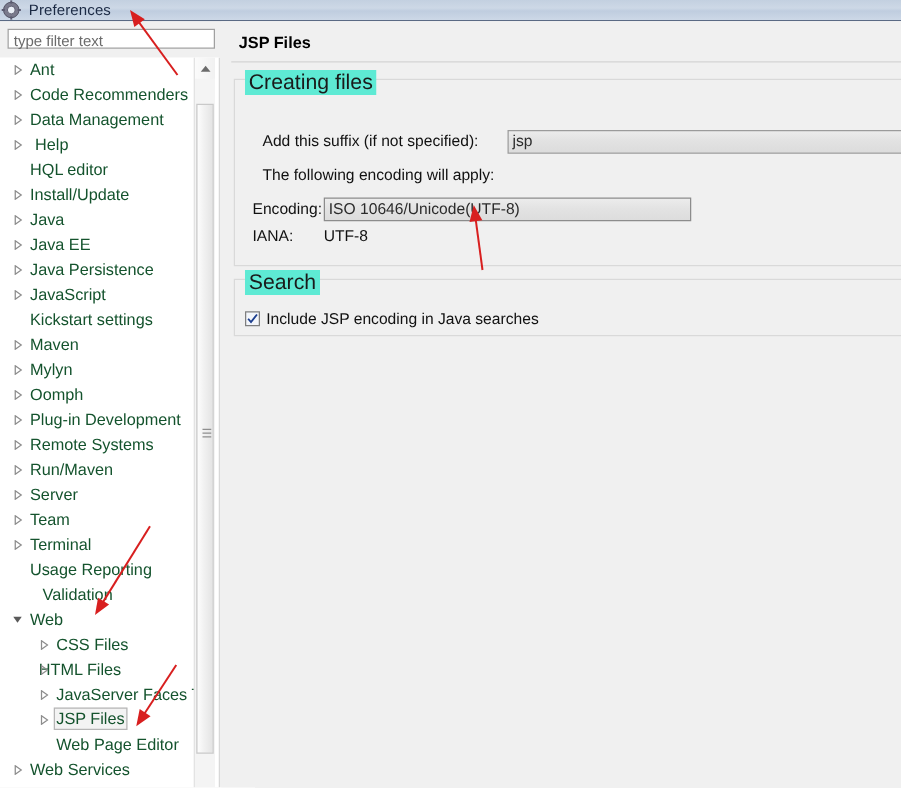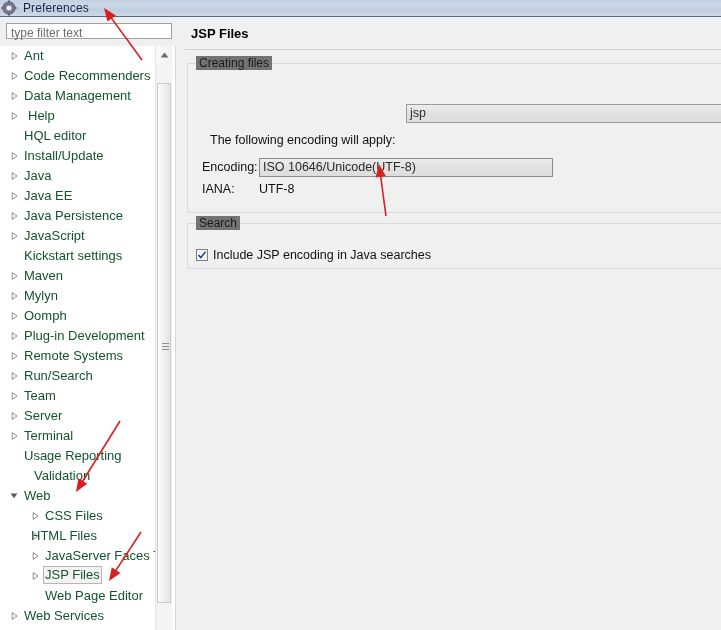--- a/index.html
+++ b/index.html
@@ -187,23 +187,23 @@
 
   .group {
     position: absolute;
     border: 1px solid #d9d9d9;
     border-radius: 0;
     box-sizing: border-box;
   }
   .group > .glabel {
     position: absolute;
     top: -8px; left: 8px;
-    background: #737373;
+    background: #5eead4;
     padding: 0 3px;
-    font-size: 12px;
+    font-size: 17px;
     color: #1a1a1a;
     white-space: nowrap;
   }
 
   #grp-creating {
     left: 8px; top: 46px;
     width: 540px; height: 150px;
   }
   #grp-search {
     left: 8px; top: 206px;
@@ -368,31 +368,31 @@
           </span><span class="tlabel" style="margin-left: 22px;">Plug-in Development</span></div>
         <div class="tnode"><span class="tw" style="left: 6px;">
             <svg width="7" height="8" viewBox="0 0 7 8">
               <polygon points="1.2,0.6 6,4 1.2,7.4" fill="none" stroke="#8d8d8d" stroke-width="1"></polygon>
             </svg>
           </span><span class="tlabel" style="margin-left: 22px;">Remote Systems</span></div>
         <div class="tnode"><span class="tw" style="left: 6px;">
             <svg width="7" height="8" viewBox="0 0 7 8">
               <polygon points="1.2,0.6 6,4 1.2,7.4" fill="none" stroke="#8d8d8d" stroke-width="1"></polygon>
             </svg>
-          </span><span class="tlabel" style="margin-left: 22px;">Run/Search</span></div>
+          </span><span class="tlabel" style="margin-left: 22px;">Run/Maven</span></div>
+        <div class="tnode"><span class="tw" style="left: 6px;">
+            <svg width="7" height="8" viewBox="0 0 7 8">
+              <polygon points="1.2,0.6 6,4 1.2,7.4" fill="none" stroke="#8d8d8d" stroke-width="1"></polygon>
+            </svg>
+          </span><span class="tlabel" style="margin-left: 22px;">Server</span></div>
         <div class="tnode"><span class="tw" style="left: 6px;">
             <svg width="7" height="8" viewBox="0 0 7 8">
               <polygon points="1.2,0.6 6,4 1.2,7.4" fill="none" stroke="#8d8d8d" stroke-width="1"></polygon>
             </svg>
           </span><span class="tlabel" style="margin-left: 22px;">Team</span></div>
-        <div class="tnode"><span class="tw" style="left: 6px;">
-            <svg width="7" height="8" viewBox="0 0 7 8">
-              <polygon points="1.2,0.6 6,4 1.2,7.4" fill="none" stroke="#8d8d8d" stroke-width="1"></polygon>
-            </svg>
-          </span><span class="tlabel" style="margin-left: 22px;">Server</span></div>
         <div class="tnode"><span class="tw" style="left: 6px;">
             <svg width="7" height="8" viewBox="0 0 7 8">
               <polygon points="1.2,0.6 6,4 1.2,7.4" fill="none" stroke="#8d8d8d" stroke-width="1"></polygon>
             </svg>
           </span><span class="tlabel" style="margin-left: 22px;">Terminal</span></div>
         <div class="tnode"><span class="tlabel" style="margin-left: 22px;">Usage Reporting</span></div>
         <div class="tnode"><span class="tlabel" style="margin-left: 32px;">Validation</span></div>
         <div class="tnode"><span class="tw" style="left: 6px;">
             <svg width="8" height="7" viewBox="0 0 8 7">
               <polygon points="0.6,1.4 7.4,1.4 4,6.2" fill="#5a5a5a"></polygon>
@@ -443,20 +443,21 @@
   </div>
 
   <div id="rightpane">
 
     <div id="pagetitle">JSP Files</div>
     <div id="titlerule"></div>
 
     <fieldset class="group" id="grp-creating">
       <span class="glabel">Creating files</span>
 
+      <span class="fieldlabel" id="lbl-suffix">Add this suffix (if not specified):</span>
       <div class="textfield" id="suffix-input">jsp</div>
 
       <span class="fieldlabel" id="lbl-encmsg">The following encoding will apply:</span>
 
       <span class="fieldlabel" id="lbl-encoding">Encoding:</span>
       <div class="textfield" id="encoding-combo">ISO 10646/Unicode(UTF-8)</div>
 
       <span class="fieldlabel" id="lbl-iana">IANA:</span>
       <span class="fieldlabel" id="val-iana">UTF-8</span>
     </fieldset>

